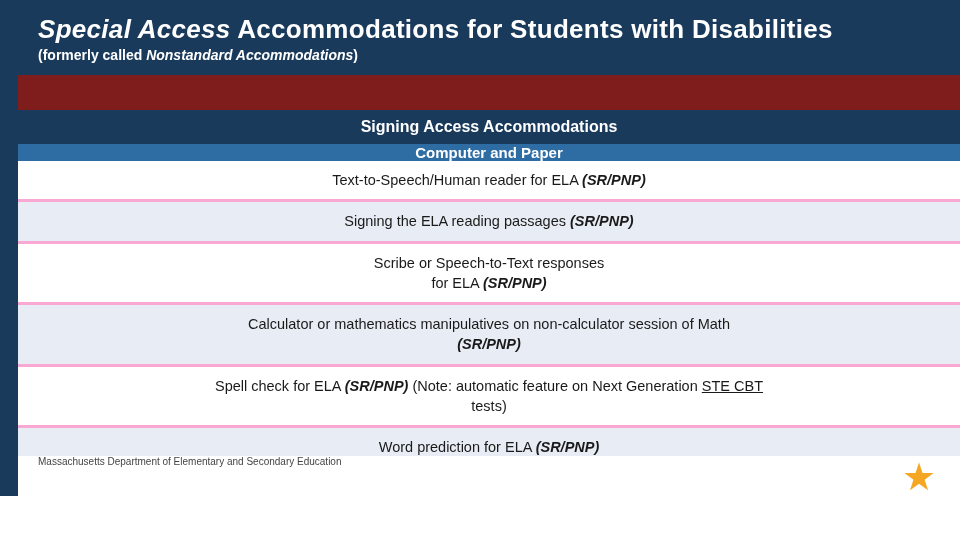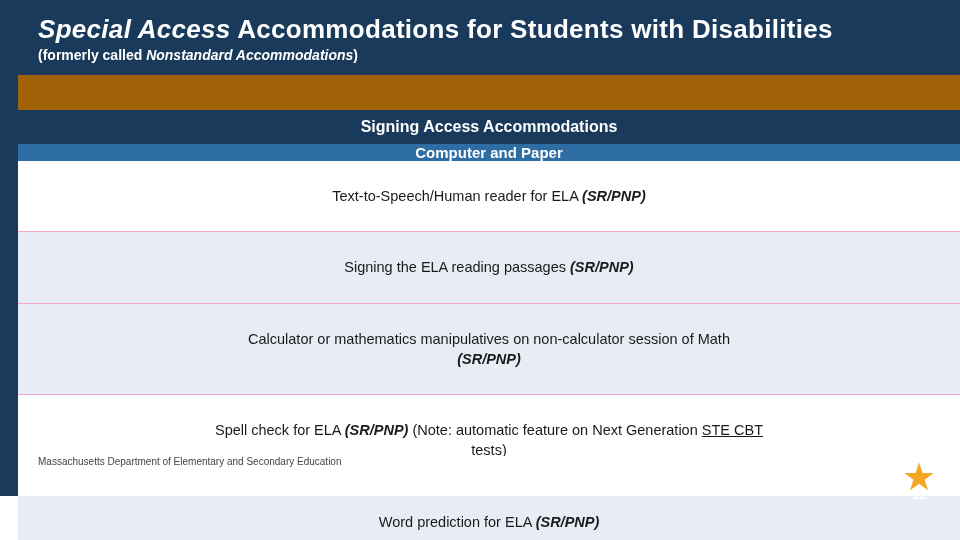--- a/index.html
+++ b/index.html
@@ -8,21 +8,21 @@
       height: 540px;
       background: #ffffff;
       font-family: Arial, sans-serif;
       overflow: hidden;
       position: relative;
     }
 
     .page-container {
       width: 960px;
       height: 496px;
-      background: #a16207;
+      background: #7f1d1d;
       position: relative;
     }
 
     
     .left-accent {
       position: absolute;
       left: 0;
       top: 0;
       width: 18px;
       height: 100%;
@@ -89,25 +89,25 @@
       background: #2e6da4;
       color: #ffffff;
       text-align: center;
       padding: 0 16px;
       font-size: 15px;
       font-weight: bold;
     }
 
     .table-row {
       text-align: center;
-      padding: 25px 40px;
+      padding: 9px 40px;
       font-size: 14.5px;
       color: #1a1a1a;
       line-height: 1.4;
-      border-bottom: 1px solid #f9a8d4;
+      border-bottom: 3px solid #f9a8d4;
     }
 
     .table-row.light {
       background: #ffffff;
     }
 
     .table-row.alt {
       background: #e8edf5;
     }
 
@@ -193,20 +193,23 @@
     </div>
 
     <div class="table-row light">
       Text-to-Speech/Human reader for ELA <em>(SR/PNP)</em>
     </div>
 
     <div class="table-row alt">
       Signing the ELA reading passages <em>(SR/PNP)</em>
     </div>
 
+    <div class="table-row light">
+      Scribe or Speech-to-Text responses<br>for ELA <em>(SR/PNP)</em>
+    </div>
 
     <div class="table-row alt">
       Calculator or mathematics manipulatives on non-calculator session of Math<br><em>(SR/PNP)</em>
     </div>
 
     <div class="table-row light">
       Spell check for ELA <em>(SR/PNP)</em> (Note: automatic feature on Next Generation <u>STE CBT</u><br>tests)
     </div>
 
     <div class="table-row alt">

